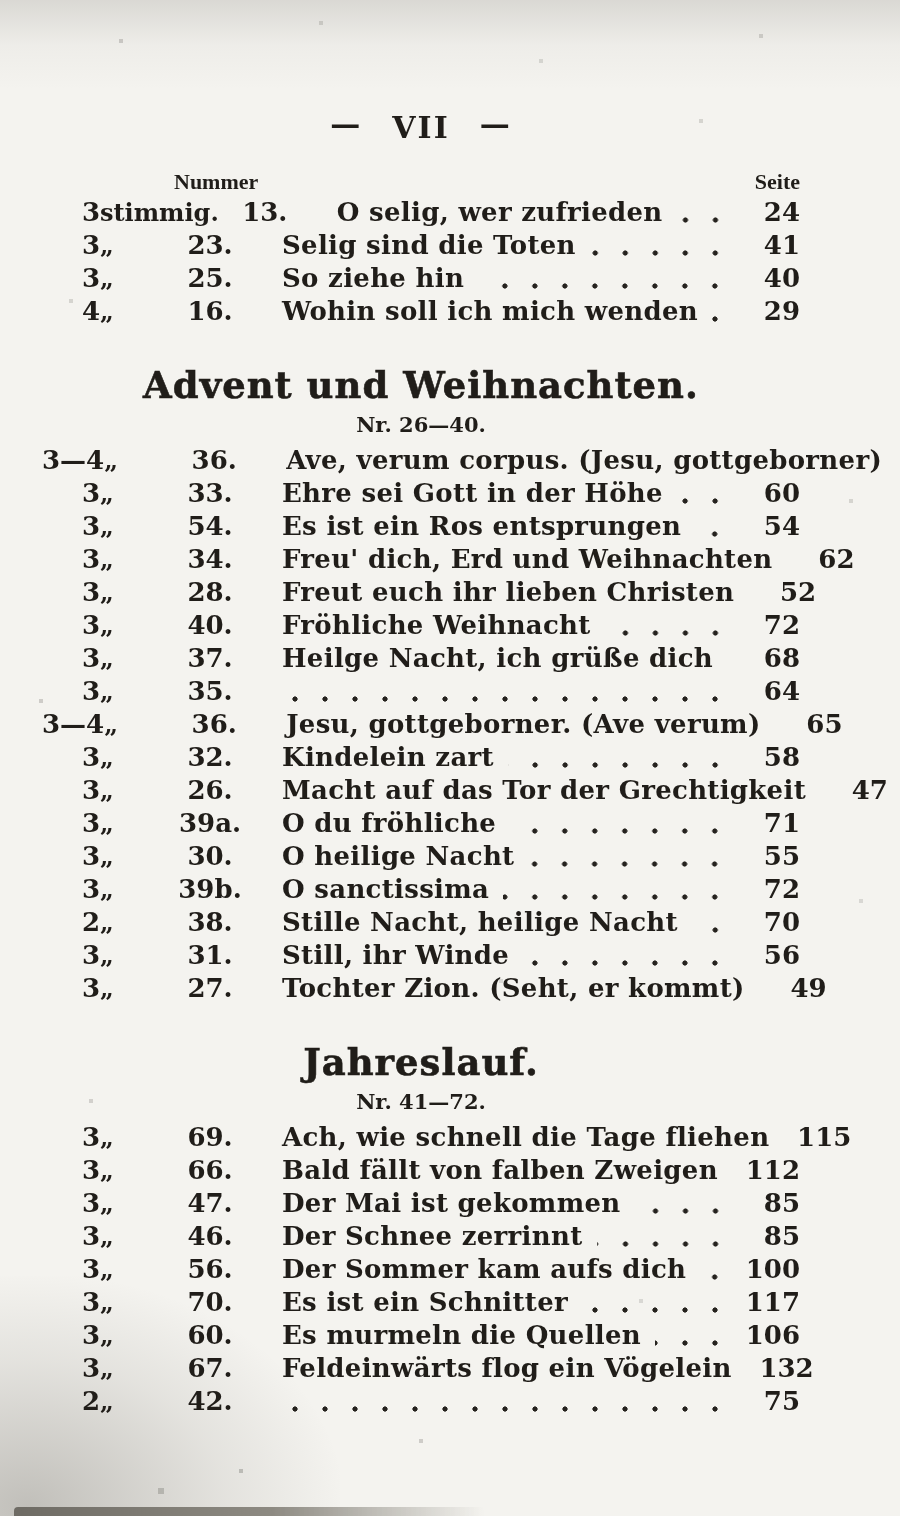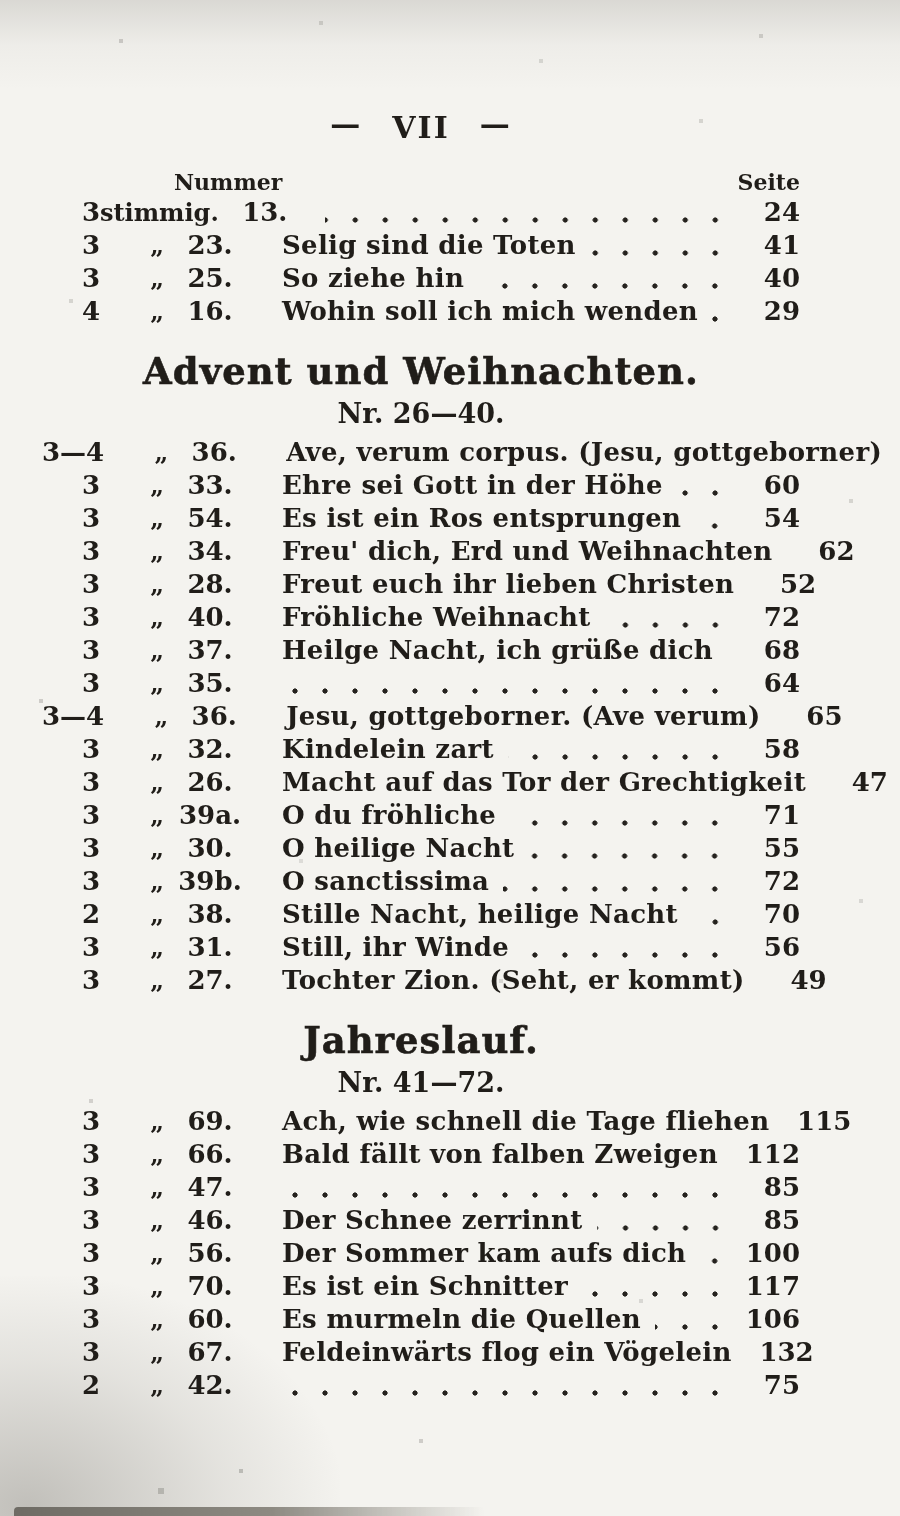--- a/index.html
+++ b/index.html
@@ -49,48 +49,48 @@
   .pagehead{
     margin-top:110px;
     display:flex;justify-content:center;align-items:baseline;gap:30px;
     font-size:30px;font-weight:bold;letter-spacing:2px;
   }
   .pagehead .dash{transform:translateY(-4px);}
   
   .collabels{
     display:flex;align-items:baseline;
     margin-top:24px;
-    font-size:22px;font-weight:bold;
+    font-size:22px;font-weight:bold;font-family:Liberation Serif, serif;
   }
   .collabels .nummer{margin-left:132px;}
   .collabels .seite{margin-left:auto;}
 
   
   .toc-section .sec-heading{
-    margin:20px 0 0 0;
+    margin:34px 0 0 0;
     text-align:center;
     font-size:37px;line-height:44px;
     font-weight:bold;letter-spacing:1px;
     -webkit-text-stroke:0.6px #201d19;
   }
   .toc-section .sec-sub{
     text-align:center;
-    font-size:27px;font-weight:bold;
+    font-size:21px;font-weight:bold;
     margin-top:5px;margin-bottom:8px;
   }
   .toc-section.no-heading .rows{margin-top:2px;}
 
   .row{
     display:flex;align-items:baseline;
     height:33px;
     font-size:26px;font-weight:bold;
     white-space:nowrap;
   }
   .c-voices{flex:0 0 58px;text-align:right;}
-  .c-ditto{flex:0 0 64px;text-align:right;font-size:24px;}
+  .c-ditto{flex:0 0 64px;text-align:left;font-size:24px;}
   .c-num{flex:0 0 92px;text-align:center;}
   .c-title{margin-left:26px;letter-spacing:0.3px;}
   .c-leader{
     flex:1 1 auto;
     align-self:stretch;
     margin-left:14px;margin-right:8px;
     background-image:radial-gradient(circle 2.4px at 15px 23px,#24211d 2.3px,transparent 2.9px);
     background-size:30px 33px;
     background-repeat:repeat-x;
     background-position:right 2px top 0;
@@ -119,20 +119,21 @@
     </div>
 
     <div id="toc">
   <section class="toc-section no-heading">
 
     <div class="rows">
   <div class="row">
     <span class="c-voices">3</span>
     <span class="c-ditto">stimmig.</span>
     <span class="c-num">13.</span>
+    <span class="c-title">O selig, wer zufrieden</span>
     <span class="c-leader"></span>
     <span class="c-page">24</span>
   </div>
 
   <div class="row">
     <span class="c-voices">3</span>
     <span class="c-ditto">„</span>
     <span class="c-num">23.</span>
     <span class="c-title">Selig sind die Toten</span>
     <span class="c-leader"></span>
@@ -336,20 +337,21 @@
     <span class="c-num">66.</span>
     <span class="c-title">Bald fällt von falben Zweigen</span>
     <span class="c-leader"></span>
     <span class="c-page">112</span>
   </div>
 
   <div class="row">
     <span class="c-voices">3</span>
     <span class="c-ditto">„</span>
     <span class="c-num">47.</span>
+    <span class="c-title">Der Mai ist gekommen</span>
     <span class="c-leader"></span>
     <span class="c-page">85</span>
   </div>
 
   <div class="row">
     <span class="c-voices">3</span>
     <span class="c-ditto">„</span>
     <span class="c-num">46.</span>
     <span class="c-title">Der Schnee zerrinnt</span>
     <span class="c-leader"></span>

